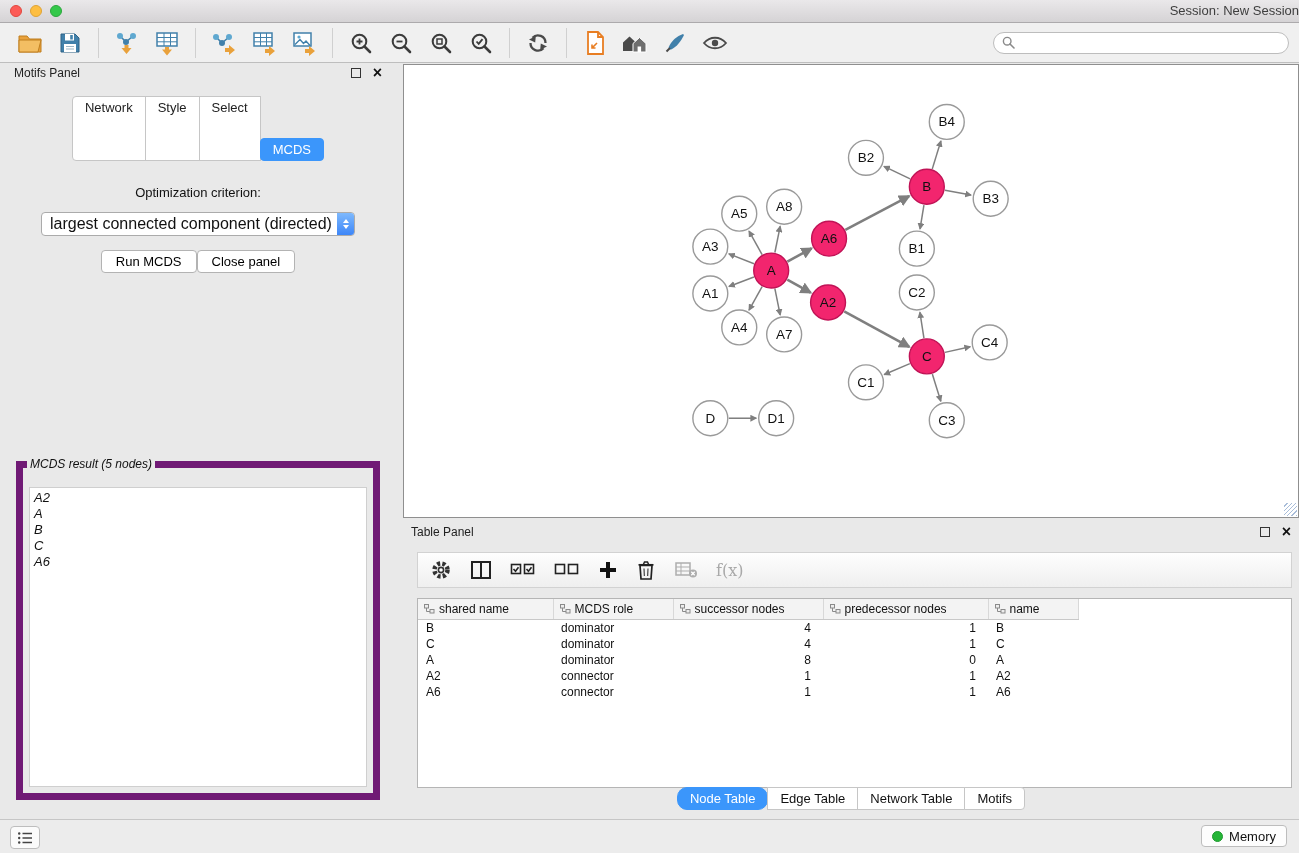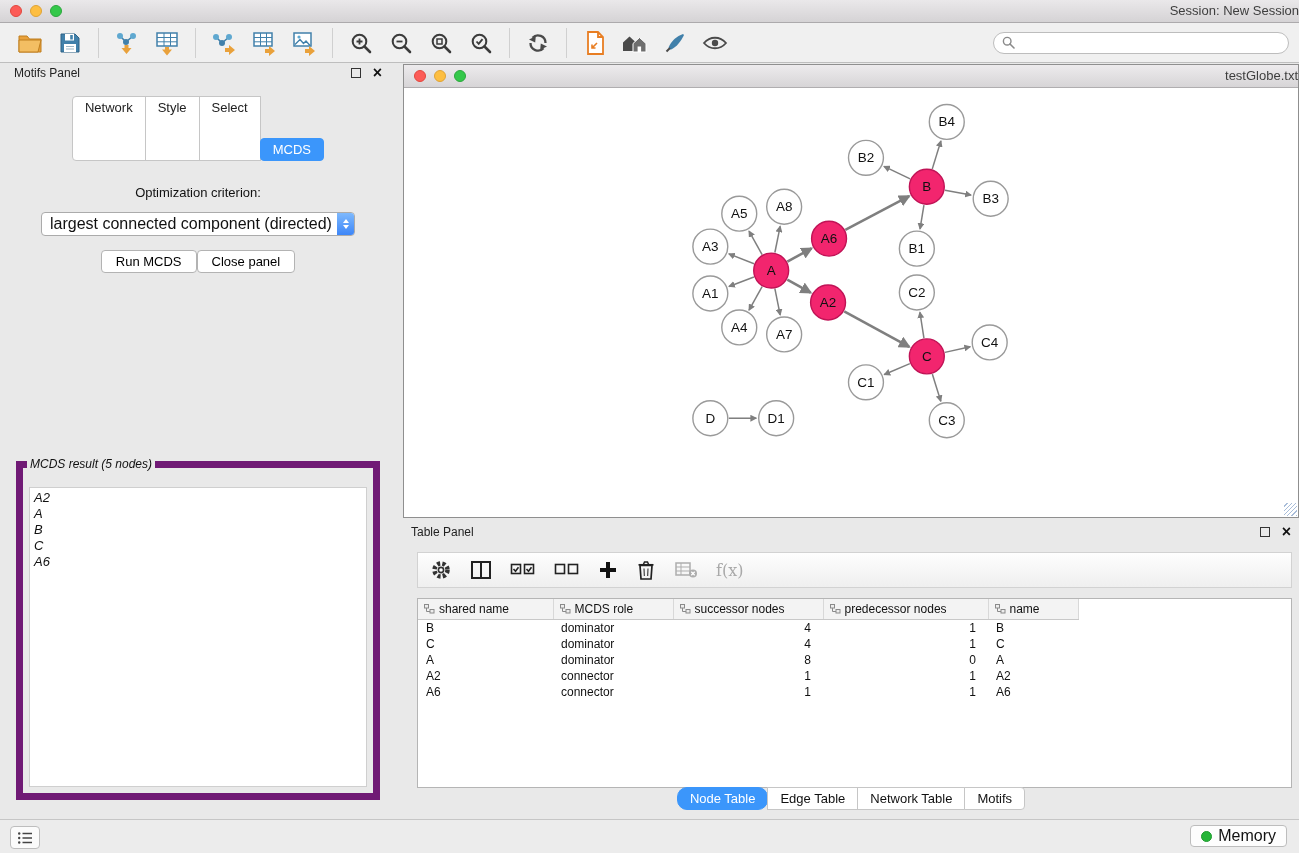--- a/index.html
+++ b/index.html
@@ -75,21 +75,21 @@
   .table-tabs{position:absolute;left:0;right:0;bottom:10px;display:flex;justify-content:center;}
   .t-tab{font-size:13px;padding:3px 12px;background:#FFF;border:1px solid #C6C6C6;margin-left:-1px;cursor:default;}
   .t-tab:first-child{border-radius:4px 0 0 4px;margin-left:0;}
   .t-tab:last-child{border-radius:0 4px 4px 0;}
   .t-tab.active{background:#3B96FB;color:#FFF;border-color:#3B96FB;border-radius:10px;}
   
   .statusbar{position:absolute;left:0;right:0;bottom:0;height:33px;background:#ECECEC;border-top:1px solid #C6C6C6;}
   .sb-left-btn{position:absolute;left:10px;top:6px;width:28px;height:21px;background:#FBFBFB;
     border:1px solid #BDBDBD;border-radius:4px;display:flex;align-items:center;justify-content:center;}
   .memory-btn{position:absolute;right:12px;top:5px;height:22px;background:#FDFDFD;border:1px solid #BDBDBD;
-    border-radius:4px;display:flex;align-items:center;gap:6px;padding:0 10px;font-size:16px;box-sizing:border-box;}
+    border-radius:4px;display:flex;align-items:center;gap:6px;padding:0 10px;font-size:13px;box-sizing:border-box;}
   .memory-dot{width:11px;height:11px;border-radius:50%;background:#25B537;border:1px solid #1E9A2E;box-sizing:border-box;}
 </style>
 </head>
 <body>
 
 <div class="titlebar">
   <div class="traffic">
     <span class="tl red"></span>
     <span class="tl yellow"></span>
     <span class="tl green"></span>
@@ -270,28 +270,20 @@
         <div class="result-item">A2</div>
         <div class="result-item">A</div>
         <div class="result-item">B</div>
         <div class="result-item">C</div>
         <div class="result-item">A6</div>
       </div>
   </fieldset>
 </div>
 
 <div class="network-window">
-  <div class="net-titlebar">
-    <div class="traffic" style="top:5px;">
-      <span class="tl red"></span>
-      <span class="tl yellow"></span>
-      <span class="tl green"></span>
-    </div>
-    <div class="win-title">testGlobe.txt</div>
-  </div>
   <div class="net-canvas">
     <svg viewBox="0 0 894 430">
       <defs>
         <marker id="arrowhead" viewBox="0 0 10 10" markerWidth="4.6" markerHeight="4.6" refX="8.5" refY="5" orient="auto" markerUnits="strokeWidth">
           <path d="M0 0 L10 5 L0 10 Z" fill="#7F7F7F"></path>
         </marker>
       </defs>
       <g id="edge-layer">
           <line x1="349.7" y1="189.5" x2="324.7" y2="198.9" stroke="#7F7F7F" stroke-width="1.5" marker-end="url(#arrowhead)"></line>
           <line x1="383.1" y1="192.1" x2="406.6" y2="205.2" stroke="#7F7F7F" stroke-width="2.6" marker-end="url(#arrowhead)"></line>

